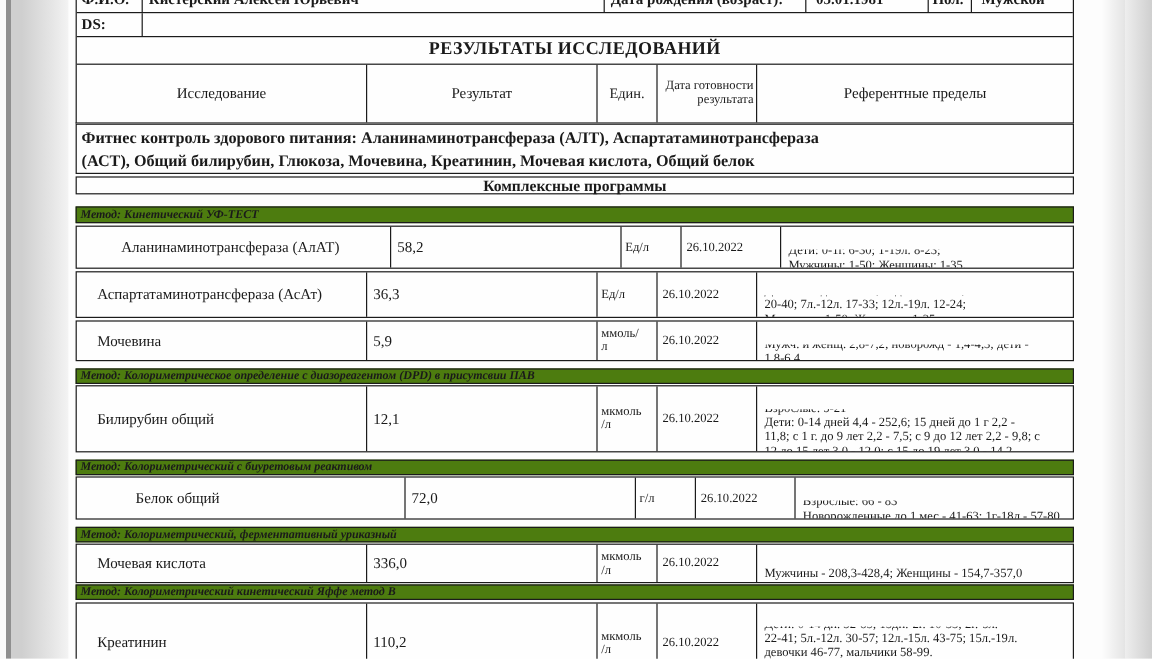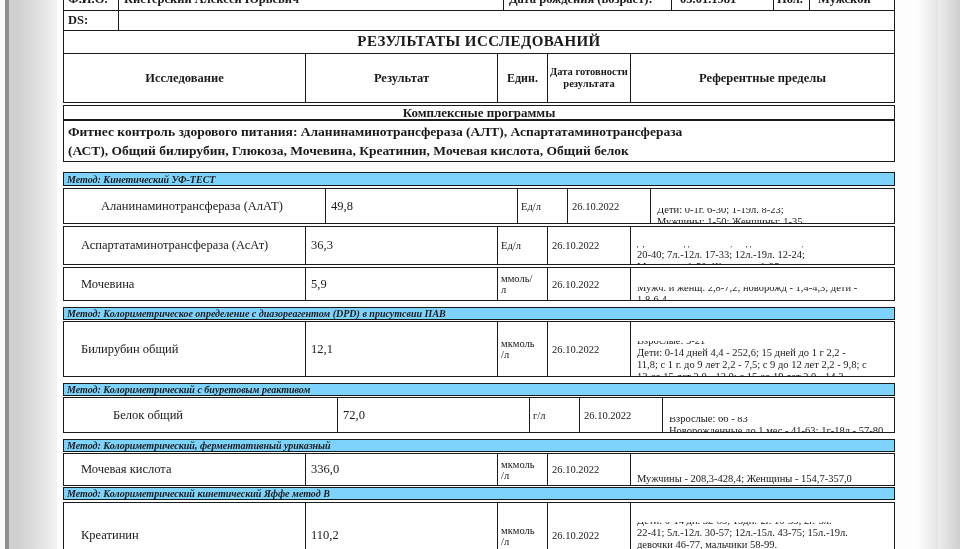--- a/index.html
+++ b/index.html
@@ -35,30 +35,30 @@
   .pc.w-dobl{width:168px;padding-left:5px;}
   .pc.w-dobv{width:102px;padding-left:8px;}
   .pc.w-sexl{width:36px;padding-left:3px;}
   .pc.w-sexv{flex:1;padding-left:8px;}
   .dsrow{display:flex;height:19px;border-bottom:1.5px solid #1b1b1b;}
   .dsrow .pc{box-sizing:border-box;font-weight:bold;font-size:12.5px;line-height:18px;}
   .dsrow .lab{width:55px;padding-left:4px;border-right:1.5px solid #1b1b1b;}
   .dsrow .rest{flex:1;}
   .titleband{height:22px;border-bottom:1.5px solid #1b1b1b;text-align:center;font-weight:bold;font-size:15px;line-height:21px;letter-spacing:.4px;}
   .headrow{display:flex;height:48px;}
-  .hc{box-sizing:border-box;border-right:1.5px solid #1b1b1b;display:flex;align-items:center;justify-content:center;text-align:center;font-weight:bold;font-size:12.5px;}
+  .hc{box-sizing:border-box;border-right:1.5px solid #1b1b1b;display:flex;align-items:center;justify-content:center;text-align:right;font-weight:normal;font-size:12.5px;}
   .hc:last-child{border-right:none;}
   .hc.units{font-size:12px;}
   .hc.date{font-size:10.5px;line-height:12px;padding:0 2px;}
   
   .w-name2{width:242px;} .w-res{width:192px;} .w-units{width:50px;} .w-date{width:83px;} .w-ref{flex:1;}
   
   .section{height:15px;margin-top:2px;text-align:center;font-weight:bold;font-size:13px;line-height:13px;}
   .program{height:42px;font-weight:bold;font-size:13.5px;line-height:19px;padding:1px 4px;white-space:pre-line;}
-  .method{box-sizing:border-box;border:1.5px solid #1b1b1b;background:#7dd3fc;font-weight:bold;font-style:italic;font-size:10px;line-height:11px;padding-left:3px;display:flex;align-items:center;}
+  .method{box-sizing:border-box;border:1.5px solid #1b1b1b;background:#4d7c0f;font-weight:bold;font-style:italic;font-size:10px;line-height:11px;padding-left:3px;display:flex;align-items:center;}
   .m14{height:14px;margin-top:10px;margin-bottom:2px;}
   .m13a{height:13px;margin-top:6px;margin-bottom:1px;}
   .m13b{height:13px;margin-top:1px;}
   
   .row{display:flex;}
   .row .c{box-sizing:border-box;border-right:1.5px solid #1b1b1b;display:flex;align-items:center;overflow:hidden;}
   .row .c:last-child{border-right:none;margin-top:19px;}
   .c.name{padding-left:17px;font-size:12.5px;}
   .c.result{padding-left:5px;font-size:12.5px;}
   .c.units{padding-left:3px;font-size:10.5px;line-height:11px;white-space:pre-line;}
@@ -105,32 +105,32 @@
     <div class="titleband">РЕЗУЛЬТАТЫ ИССЛЕДОВАНИЙ</div>
     <div class="headrow">
       <div class="hc w-name2">Исследование</div>
       <div class="hc w-res">Результат</div>
       <div class="hc units w-units">Един.</div>
       <div class="hc date w-date">Дата готовности результата</div>
       <div class="hc w-ref">Референтные пределы</div>
     </div>
   </div>
 
-  <div class="box section">Комплексные программы</div>
   <div class="box program">Фитнес контроль здорового питания: Аланинаминотрансфераза (АЛТ), Аспартатаминотрансфераза
 (АСТ), Общий билирубин, Глюкоза, Мочевина, Креатинин, Мочевая кислота, Общий белок</div>
+  <div class="box section">Комплексные программы</div>
 
   <div class="method m14">Метод: Кинетический  УФ-ТЕСТ</div>
 
   <div class="box row h36">
     <div class="c name w-name2">
         <span>Аланинаминотрансфераза (АлАТ)</span>
       </div>
     <div class="c result w-res">
-        <span>49,8</span>
+        <span>58,2</span>
       </div>
     <div class="c units w-units"><span>Ед/л</span></div>
     <div class="c date w-date">
         <span>26.10.2022</span>
       </div>
     <div class="c ref w-ref"><span>Дети: 0-1г. 6-30; 1-19л. 8-23;
 Мужчины: 1-50; Женщины: 1-35.</span></div>
   </div>
 
   <div class="box row h39">

